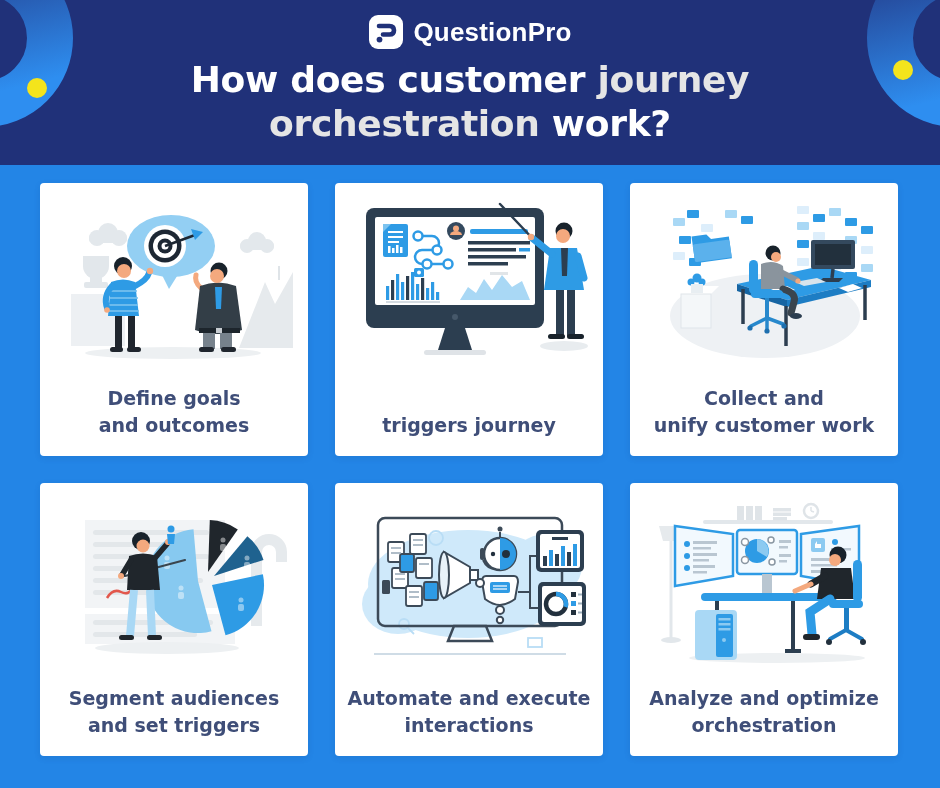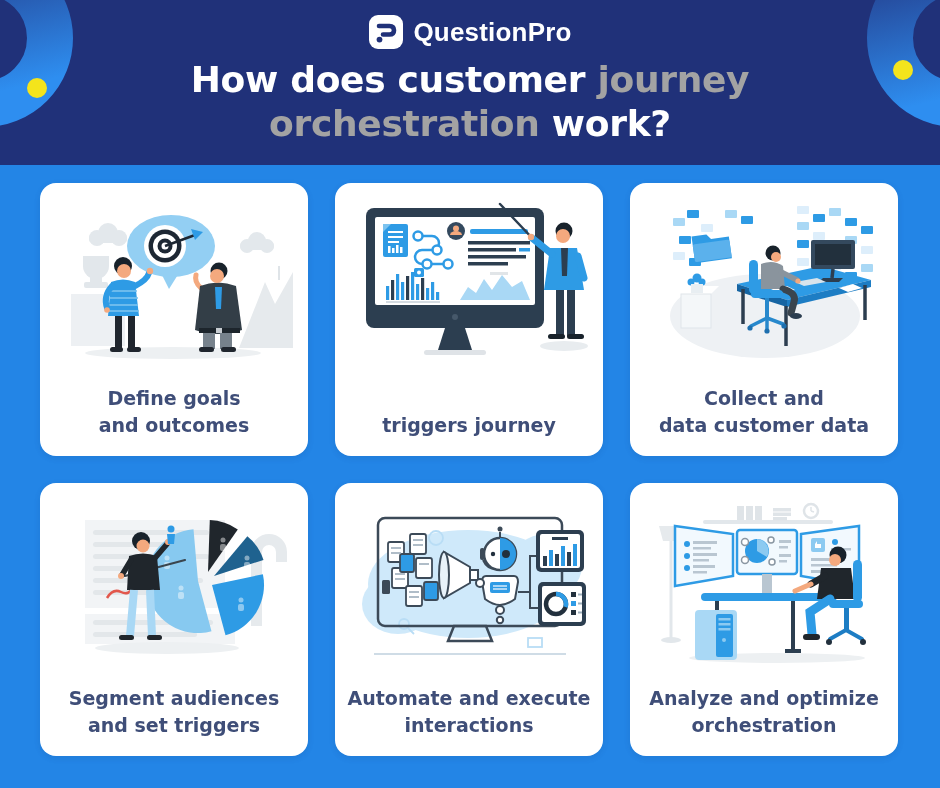--- a/index.html
+++ b/index.html
@@ -21,29 +21,29 @@
   .logo-mark{display:block;}
   .logo-text{
     color:#ffffff;font-family:"Liberation Sans",sans-serif;
     font-size:26px;font-weight:600;letter-spacing:.2px;
   }
   .title{
     position:absolute;left:0;top:58px;width:940px;text-align:center;
     font-size:36px;font-weight:bold;line-height:1.22;color:#ffffff;
     letter-spacing:-.3px;
   }
-  .title .yellow{color:#a3a3a3;}
+  .title .yellow{color:#e5e5e5;}
   
   .cards{
     position:absolute;left:40px;top:183px;
     display:grid;grid-template-columns:repeat(3,268px);
     grid-template-rows:repeat(2,273px);column-gap:27px;row-gap:27px;
   }
   .card{
-    background:#ffffff;border-radius:16px;
+    background:#ffffff;border-radius:4px;
     display:flex;flex-direction:column;align-items:center;
     box-shadow:0 2px 6px rgba(16,50,110,.12);
   }
   .card svg.illo{display:block;margin:13px auto 0;}
   .card-label{
     margin-top:auto;padding-bottom:16px;text-align:center;
     color:#3f4e78;font-size:19px;font-weight:bold;line-height:1.45;
   }
 </style>
 </head>
@@ -324,21 +324,21 @@
           </g>
         <g fill="#1d6fae">
             <circle cx="105" cy="132" r="2.6"></circle>
             <circle cx="139" cy="130" r="2.6"></circle>
             <circle cx="122" cy="135" r="2.6"></circle>
           </g>
       </g>
     </svg>
     <div class="card-label">
       <div>Collect and</div>
-        <div>data customer data</div>
+        <div>unify customer work</div>
     </div>
   </div>
 
   <div class="card">
     <svg class="illo" width="238" height="170" viewBox="0 0 238 170">
       <g>
         <rect x="30" y="24" width="140" height="88" fill="#f2f4f6"></rect>
         <g fill="#e3e7ea">
             <rect x="38" y="34" width="116" height="5" rx="2.5"></rect>
             <rect x="38" y="46" width="100" height="5" rx="2.5"></rect>

